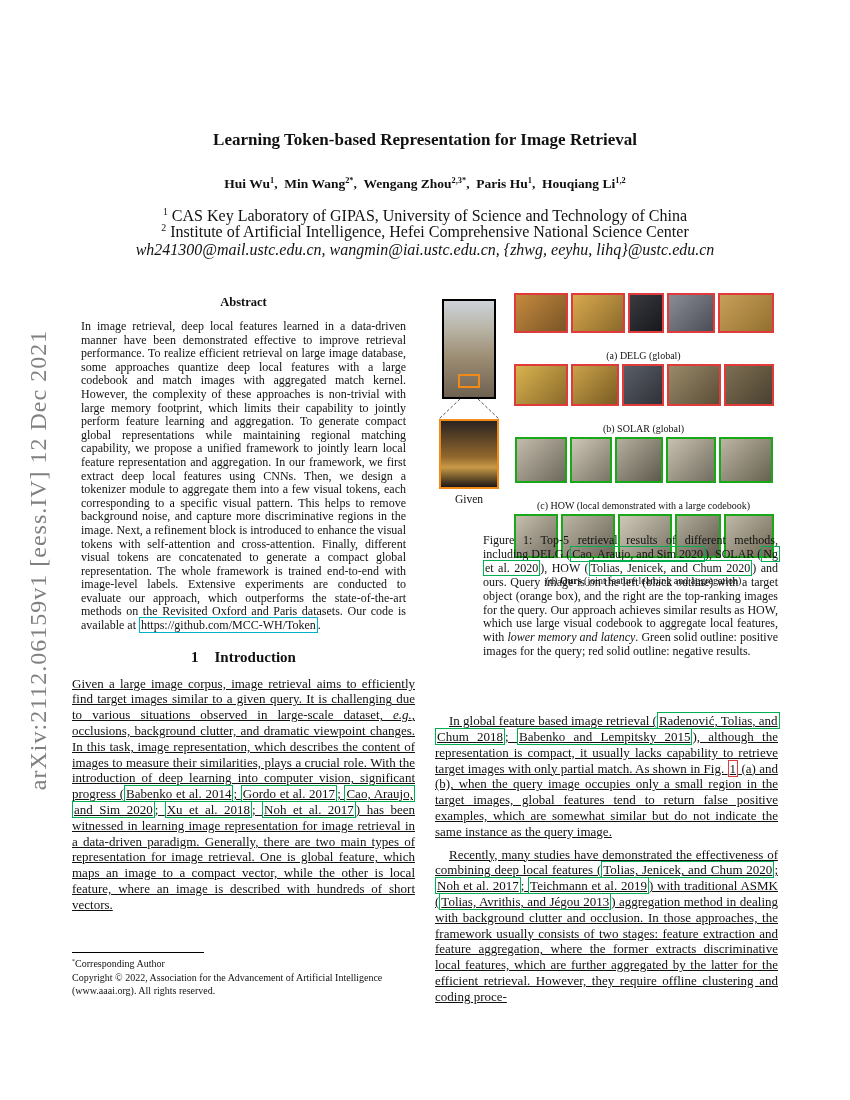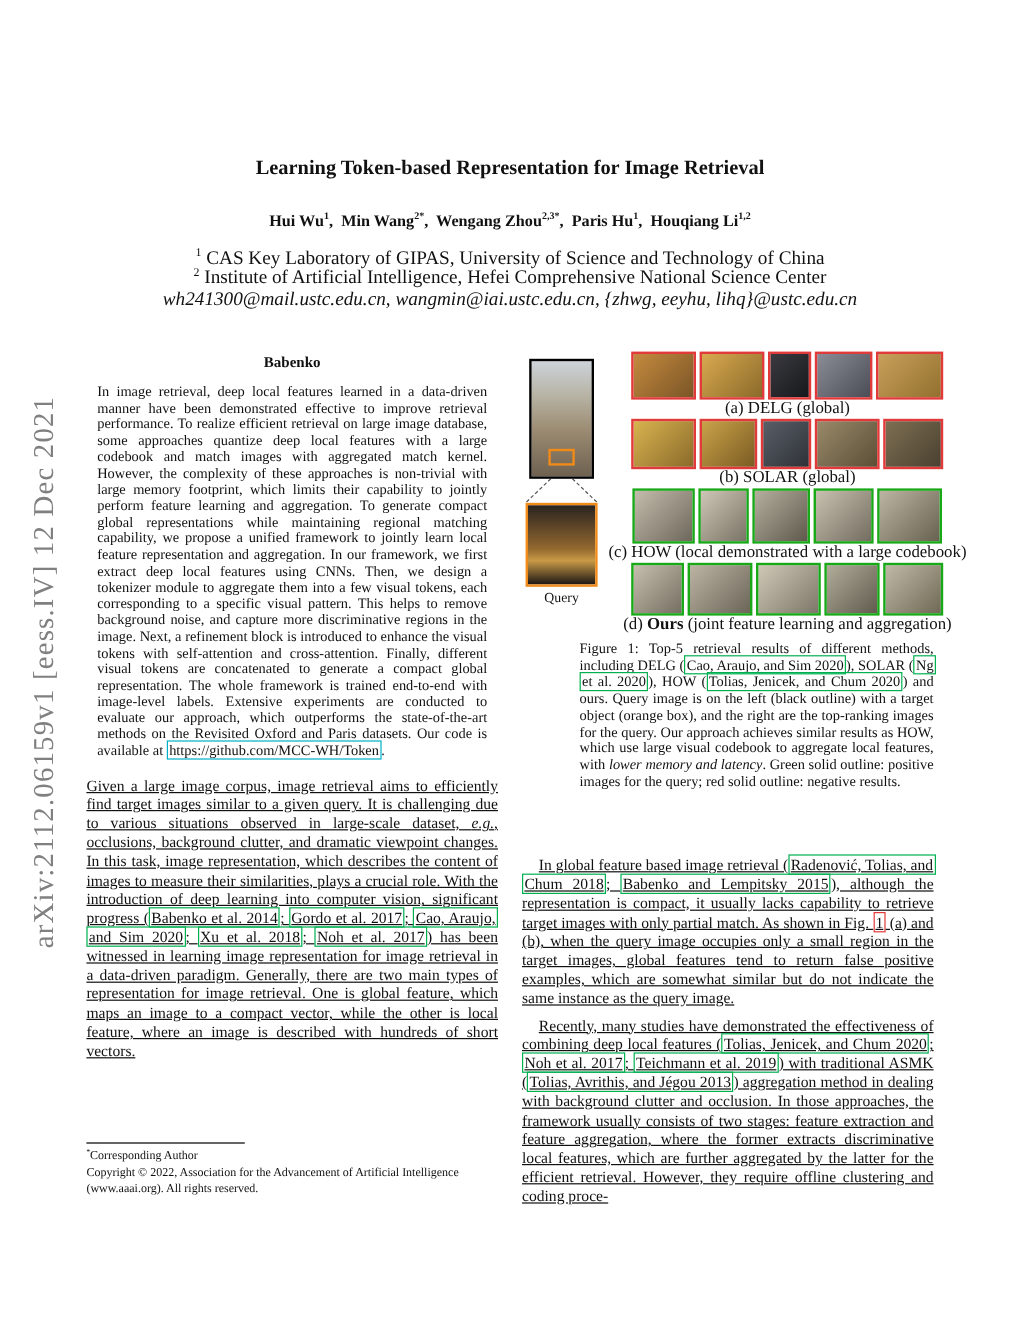--- a/index.html
+++ b/index.html
@@ -62,64 +62,65 @@
     width:60px;height:70px;border:2px solid var(--target-box,#f08a18);box-sizing:border-box;
     background:linear-gradient(180deg,#2a2320 0%,#93682e 55%,#c89a46 70%,#1d1714 100%);
   }
   .query-label{font-size:11.5px;margin-top:4px;}
   .fig-rows{flex:1;display:flex;flex-direction:column;gap:2px;}
   .fig-row{display:flex;flex-direction:column;align-items:center;}
   .thumbs{display:flex;gap:3px;justify-content:center;}
   .thumb{box-sizing:border-box;border:2px solid #000;}
   .thumb.pos{border-color:var(--pos-outline,#18a818);}
   .thumb.neg{border-color:var(--neg-outline,#e03a3a);}
-  .row-cap{font-size:14px;line-height:13px;margin-top:1px;text-align:center;white-space:nowrap;}
+  .row-cap{font-size:10px;line-height:13px;margin-top:16px;text-align:center;white-space:nowrap;}
   .caption{font-size:12px;line-height:13.9px;text-align:justify;margin-top:9px;margin-left:48px;}
 </style>
 </head>
 <body>
 
 <div class="page">
 
   <div class="arxiv-stamp">arXiv:2112.06159v1  [eess.IV]  12 Dec 2021</div>
 
   <header class="head">
     <h1 class="title">Learning Token-based Representation for Image Retrieval</h1>
     <div class="authors"><span>Hui Wu</span><span class="sup">1</span><span>,  Min Wang</span><span class="sup">2*</span><span>,  Wengang Zhou</span><span class="sup">2,3*</span><span>,  Paris Hu</span><span class="sup">1</span><span>,  Houqiang Li</span><span class="sup">1,2</span></div>
     <div class="affil"><span class="sup">1</span><span> CAS Key Laboratory of GIPAS, University of Science and Technology of China</span></div>
     <div class="affil"><span class="sup">2</span><span> Institute of Artificial Intelligence, Hefei Comprehensive National Science Center</span></div>
     <div class="emails">wh241300@mail.ustc.edu.cn, wangmin@iai.ustc.edu.cn, {zhwg, eeyhu, lihq}@ustc.edu.cn</div>
   </header>
 
   <div class="columns">
 
     <section class="col col-left">
-      <h3 class="abs-head">Babenko</h3>
+      <h3 class="abs-head">Abstract</h3>
       <p class="abstract"><span>In image retrieval, deep local features learned in a data-driven manner have been demonstrated effective to improve retrieval performance. To realize efficient retrieval on large image database, some approaches quantize deep local features with a large codebook and match images with aggregated match kernel. However, the complexity of these approaches is non-trivial with large memory footprint, which limits their capability to jointly perform feature learning and aggregation. To generate compact global representations while maintaining regional matching capability, we propose a unified framework to jointly learn local feature representation and aggregation. In our framework, we first extract deep local features using CNNs. Then, we design a tokenizer module to aggregate them into a few visual tokens, each corresponding to a specific visual pattern. This helps to remove background noise, and capture more discriminative regions in the image. Next, a refinement block is introduced to enhance the visual tokens with self-attention and cross-attention. Finally, different visual tokens are concatenated to generate a compact global representation. The whole framework is trained end-to-end with image-level labels. Extensive experiments are conducted to evaluate our approach, which outperforms the state-of-the-art methods on the Revisited Oxford and Paris datasets. Our code is available at </span><span class="url">https://github.com/MCC-WH/Token</span><span>.</span></p>
+      <h2 class="sec-head"><span>1</span><span class="sec-gap"></span><span>Introduction</span></h2>
       <p class="body"><span>Given a large image corpus, image retrieval aims to efficiently find target images similar to a given query. It is challenging due to various situations observed in large-scale dataset, </span><span class="it">e.g.</span><span>, occlusions, background clutter, and dramatic viewpoint changes. In this task, image representation, which describes the content of images to measure their similarities, plays a crucial role. With the introduction of deep learning into computer vision, significant progress (</span><span class="cite">Babenko et al. 2014</span><span>; </span><span class="cite">Gordo et al. 2017</span><span>; </span><span class="cite">Cao, Araujo, and Sim 2020</span><span>; </span><span class="cite">Xu et al. 2018</span><span>; </span><span class="cite">Noh et al. 2017</span><span>) has been witnessed in learning image representation for image retrieval in a data-driven paradigm. Generally, there are two main types of representation for image retrieval. One is global feature, which maps an image to a compact vector, while the other is local feature, where an image is described with hundreds of short vectors.</span></p>
       <div class="footnote">
         <div class="fn-rule"></div>
         <p class="fn"><span class="sup">*</span><span>Corresponding Author</span></p>
         <p class="fn">Copyright © 2022, Association for the Advancement of Artificial Intelligence (www.aaai.org). All rights reserved.</p>
       </div>
     </section>
 
     <section class="col col-right">
       <figure class="fig">
         <div class="fig-body">
           <div class="query-col">
             <div class="query-top">
               <div class="query-target"></div>
             </div>
             <svg class="connector" width="66" height="20" viewBox="0 0 66 20">
               <line x1="24" y1="0" x2="3" y2="20"></line>
               <line x1="42" y1="0" x2="63" y2="20"></line>
             </svg>
             <div class="query-zoom"></div>
-            <div class="query-label">Query</div>
+            <div class="query-label">Given</div>
           </div>
           <div class="fig-rows">
               <div class="fig-row">
                 <div class="thumbs">
                   <div class="thumb neg" style="width: 54px; height: 40px; background: linear-gradient(135deg, rgb(197, 138, 62), rgb(122, 85, 38));"></div>
                   <div class="thumb neg" style="width: 54px; height: 40px; background: linear-gradient(135deg, rgb(217, 169, 79), rgb(138, 106, 42));"></div>
                   <div class="thumb neg" style="width: 36px; height: 40px; background: linear-gradient(135deg, rgb(58, 58, 64), rgb(23, 24, 28));"></div>
                   <div class="thumb neg" style="width: 48px; height: 40px; background: linear-gradient(135deg, rgb(138, 141, 149), rgb(74, 77, 85));"></div>
                   <div class="thumb neg" style="width: 56px; height: 40px; background: linear-gradient(135deg, rgb(200, 160, 90), rgb(147, 112, 47));"></div>
                 </div>

